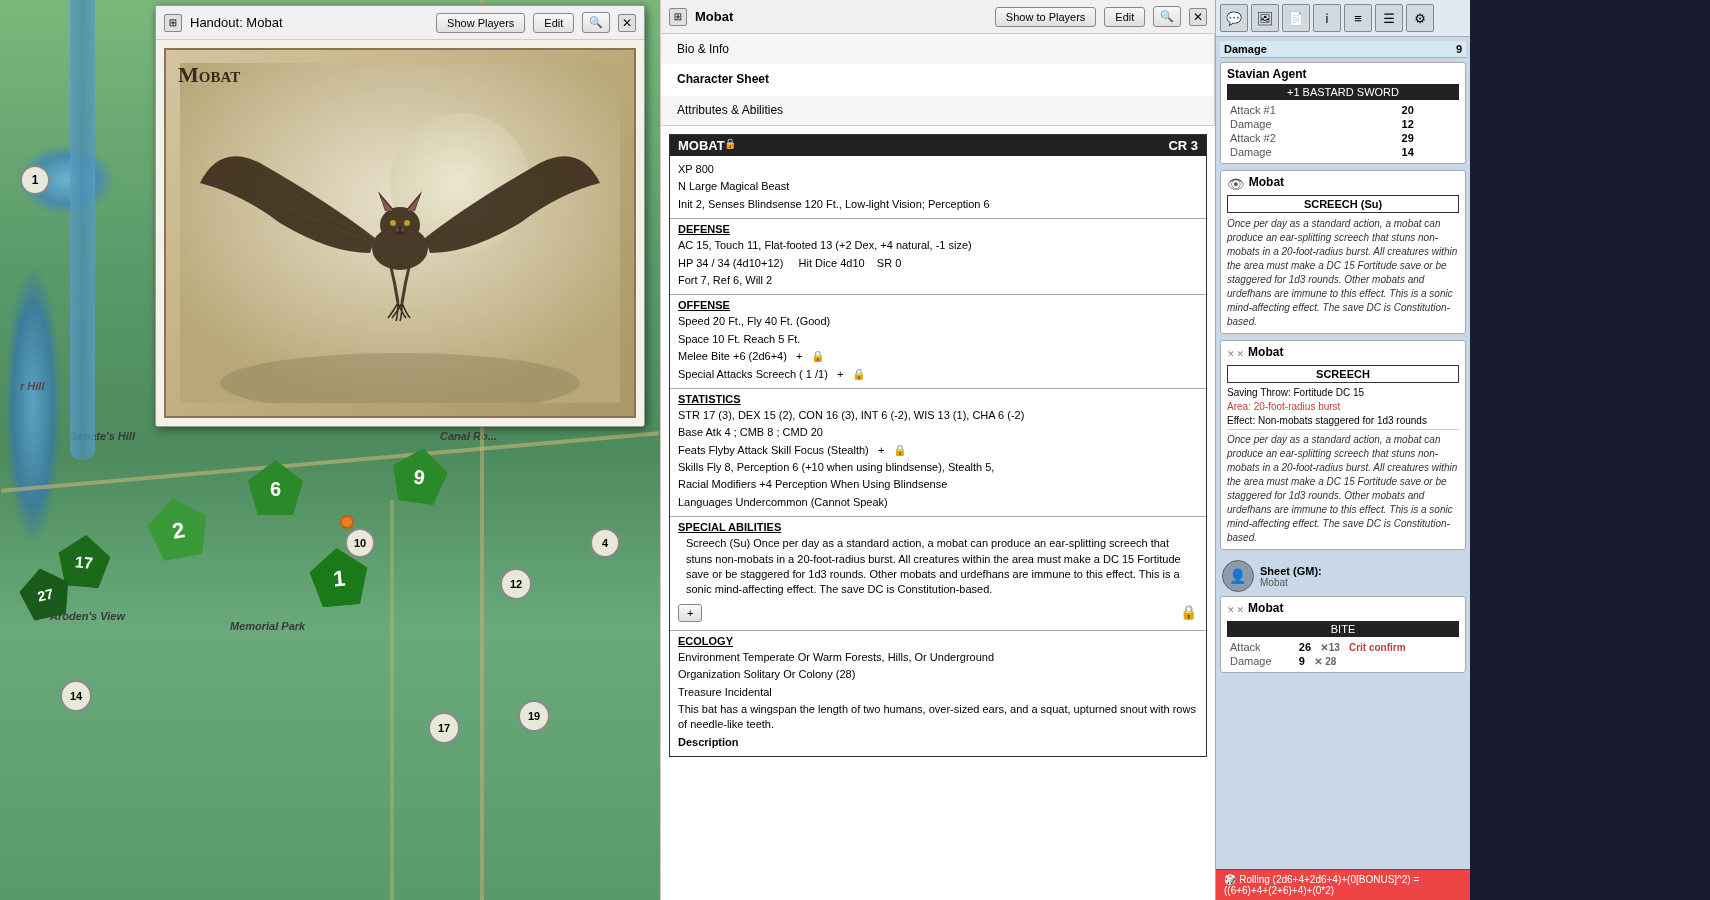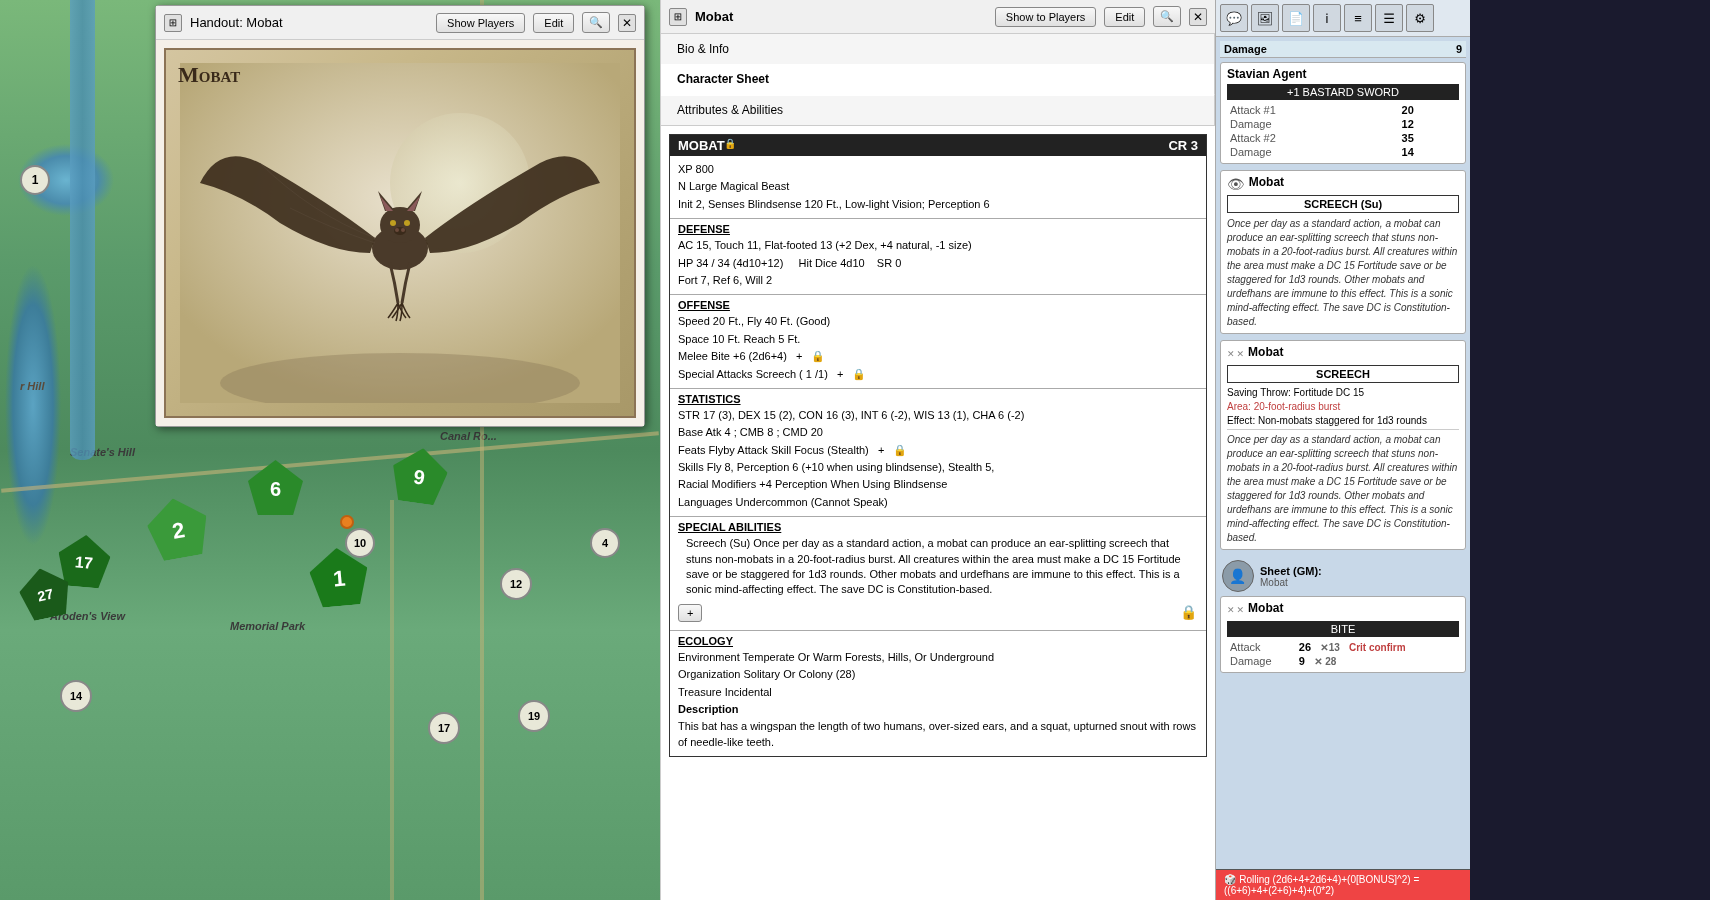--- a/index.html
+++ b/index.html
@@ -350,21 +350,21 @@
       color: #555;
     }
   </style>
 </head>
 <body>
 
 <div id="map-area">
   <div class="map-bg">
 
     <span class="map-label" style="left:20px; top:380px; color:#5a4a3a">r Hill</span>
-    <span class="map-label" style="left:70px; top:446px; color:#3a3a3a">Senate's Hill</span>
+    <span class="map-label" style="left:70px; top:430px; color:#3a3a3a">Senate's Hill</span>
     <span class="map-label" style="left:440px; top:430px; color:#3a3a3a">Canal Ro...</span>
     <span class="map-label" style="left:50px; top:610px; color:#3a3a3a">Aroden's View</span>
     <span class="map-label" style="left:230px; top:620px; color:#3a3a3a">Memorial Park</span>
 
     <div style="position:absolute; top:460px; left:0; width:660px; height:4px; background:rgba(200,180,120,0.6); transform:rotate(-5deg)"></div>
     <div style="position:absolute; top:0; left:480px; width:4px; height:900px; background:rgba(200,180,120,0.5)"></div>
     <div style="position:absolute; top:500px; left:390px; width:4px; height:400px; background:rgba(200,180,120,0.4)"></div>
 
     <div style="position:absolute; top:0; left:70px; width:25px; height:460px; background:linear-gradient(to right, #5a9dc0, #4a8db0, #5a9dc0); opacity:0.8; border-radius:0 0 10px 10px;"></div>
 
@@ -557,24 +557,24 @@
           <div style="flex:1;"></div>
           <span style="font-size:14px; color:#888;">🔒</span>
         </div>
       </div>
 
       <div class="stat-section">
         <div class="stat-section-title">ECOLOGY</div>
         <div class="stat-row">Environment Temperate Or Warm Forests, Hills, Or Underground</div>
         <div class="stat-row">Organization Solitary Or Colony (28)</div>
         <div class="stat-row">Treasure Incidental</div>
+        <div class="stat-row">This bat has a wingspan the length of two humans, over-sized ears, and a squat, upturned snout with rows of needle-like teeth.</div>
         <div class="stat-row">
           <span style="font-weight:bold;">Description</span>
         </div>
-        <div class="stat-row">This bat has a wingspan the length of two humans, over-sized ears, and a squat, upturned snout with rows of needle-like teeth.</div>
       </div>
     </div>
   </div>
 </div>
 
 <div id="right-panel">
   <div class="right-toolbar">
     <div class="right-toolbar-btn">💬</div>
     <div class="right-toolbar-btn">🖼</div>
     <div class="right-toolbar-btn">📄</div>
@@ -599,21 +599,21 @@
             <tr>
           <td class="label">Attack #1</td>
           <td class="value">20</td>
         </tr>
         <tr>
           <td class="label">Damage</td>
           <td class="value">12</td>
         </tr>
         <tr>
           <td class="label">Attack #2</td>
-          <td class="value">35</td>
+          <td class="value">29</td>
         </tr>
         <tr>
           <td class="label">Damage</td>
           <td class="value">14</td>
         </tr>
       </tbody>
         </table>
     </div>
 
     <div class="screech-card">

